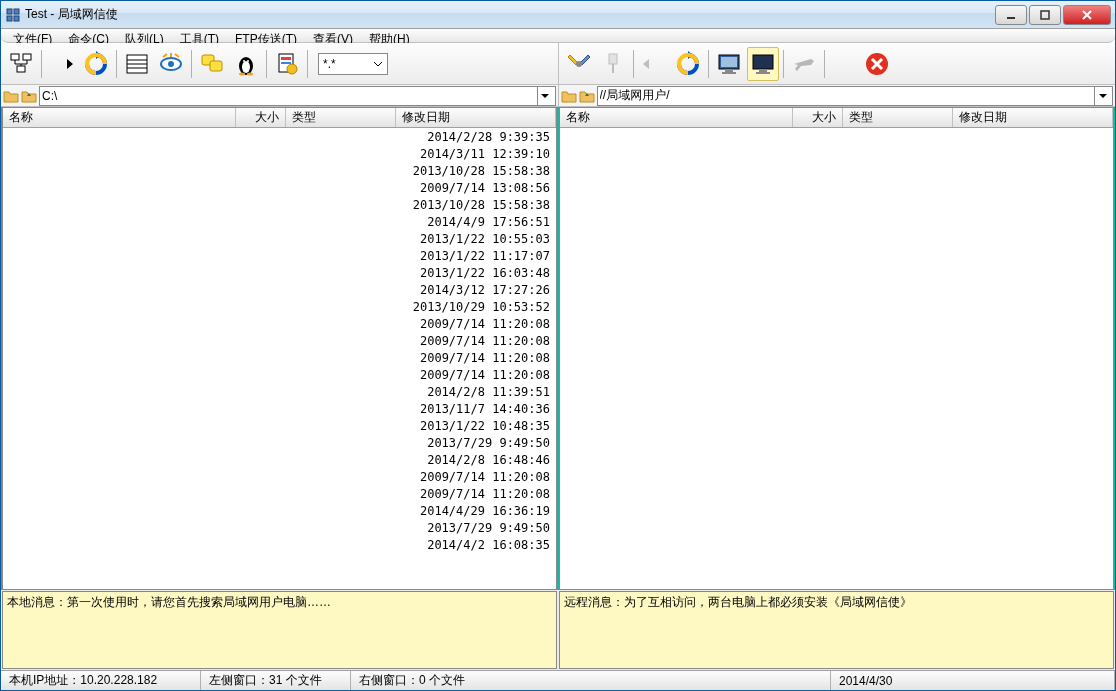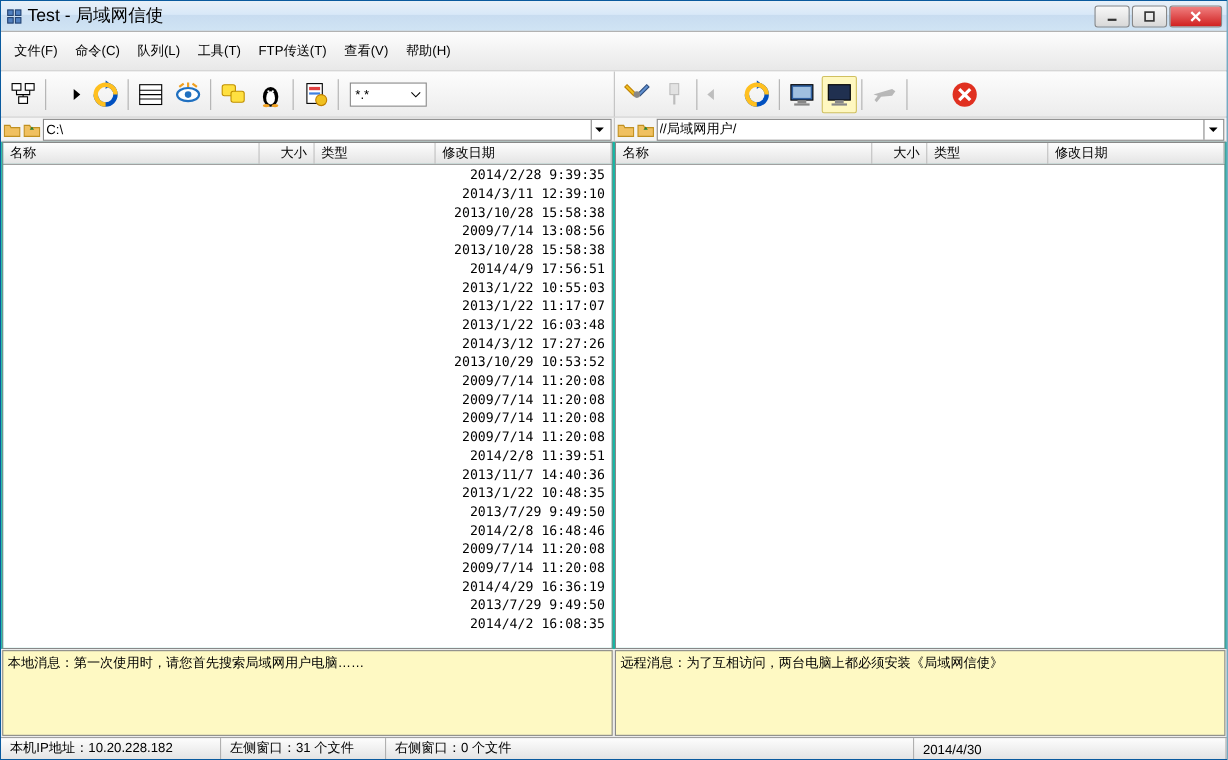--- a/index.html
+++ b/index.html
@@ -1,24 +1,24 @@
 <!DOCTYPE html>
 <html><head>
 <meta charset="utf-8">
 <style>
 * { box-sizing: border-box; margin: 0; padding: 0; }
 body { font-family: "SimSun", "Microsoft YaHei", sans-serif; font-size: 12px; background: #d4d0c8; overflow: hidden; }
 .window { width: 1116px; height: 691px; display: flex; flex-direction: column; border: 1px solid #0a5a9e; background: #fff; }
 .titlebar { height: 28px; background: linear-gradient(to bottom, #e8f0f8 0%, #d8e8f8 45%, #c8dcf0 46%, #d0e4f4 100%); display: flex; align-items: center; padding: 0 4px; border-bottom: 1px solid #a0a0a0; }
 .titlebar-icon { width: 16px; height: 16px; margin-right: 4px; }
-.titlebar-text { flex: 1; font-size: 16px; color: #000; }
+.titlebar-text { flex: 1; font-size: 12px; color: #000; }
 .titlebtns { display: flex; gap: 2px; }
 .titlebtn { width: 32px; height: 20px; border: 1px solid #888; border-radius: 3px; display: flex; align-items: center; justify-content: center; background: linear-gradient(#f8f8f8,#d8d8d8); cursor: pointer; }
 .titlebtn.close { background: linear-gradient(#f08080,#d02020); width: 48px; }
-.menubar { height: 36px; background: linear-gradient(#fdfdfd,#e8e8e8); display: flex; align-items: center; padding: 0 4px; border-bottom: 1px solid #c0c0c0; font-size: 12px; }
+.menubar { height: 14px; background: linear-gradient(#fdfdfd,#e8e8e8); display: flex; align-items: flex-start; padding: 0 4px; border-bottom: 1px solid #c0c0c0; font-size: 12px; border-radius: 11px; }
 .menu-item { padding: 2px 8px; cursor: pointer; }
 .toolbar-row { height: 42px; background: linear-gradient(#fdfdfd,#ececec); border-bottom: 1px solid #c0c0c0; display: flex; }
 .toolbar-half { flex: 1; display: flex; align-items: center; padding: 0 4px; gap: 2px; }
 .toolbar-left { border-right: 1px solid #c0c0c0; }
 .tb-btn { width: 32px; height: 34px; display: flex; align-items: center; justify-content: center; border: 1px solid transparent; border-radius: 2px; cursor: pointer; }
 .tb-sep { width: 1px; height: 28px; background: #b0b0b0; margin: 0 2px; }
 .filter-combo { width: 70px; height: 22px; border: 1px solid #888; background: #fff; display: flex; align-items: center; padding: 0 4px; font-size: 12px; margin-left: 6px; }
 .pathbar-row { height: 22px; display: flex; background: #f4f4f4; border-bottom: 1px solid #c0c0c0; }
 .pathbar-half { flex: 1; display: flex; align-items: center; padding: 0 2px; gap: 2px; }
 .pathbar-left { border-right: 1px solid #c0c0c0; }

